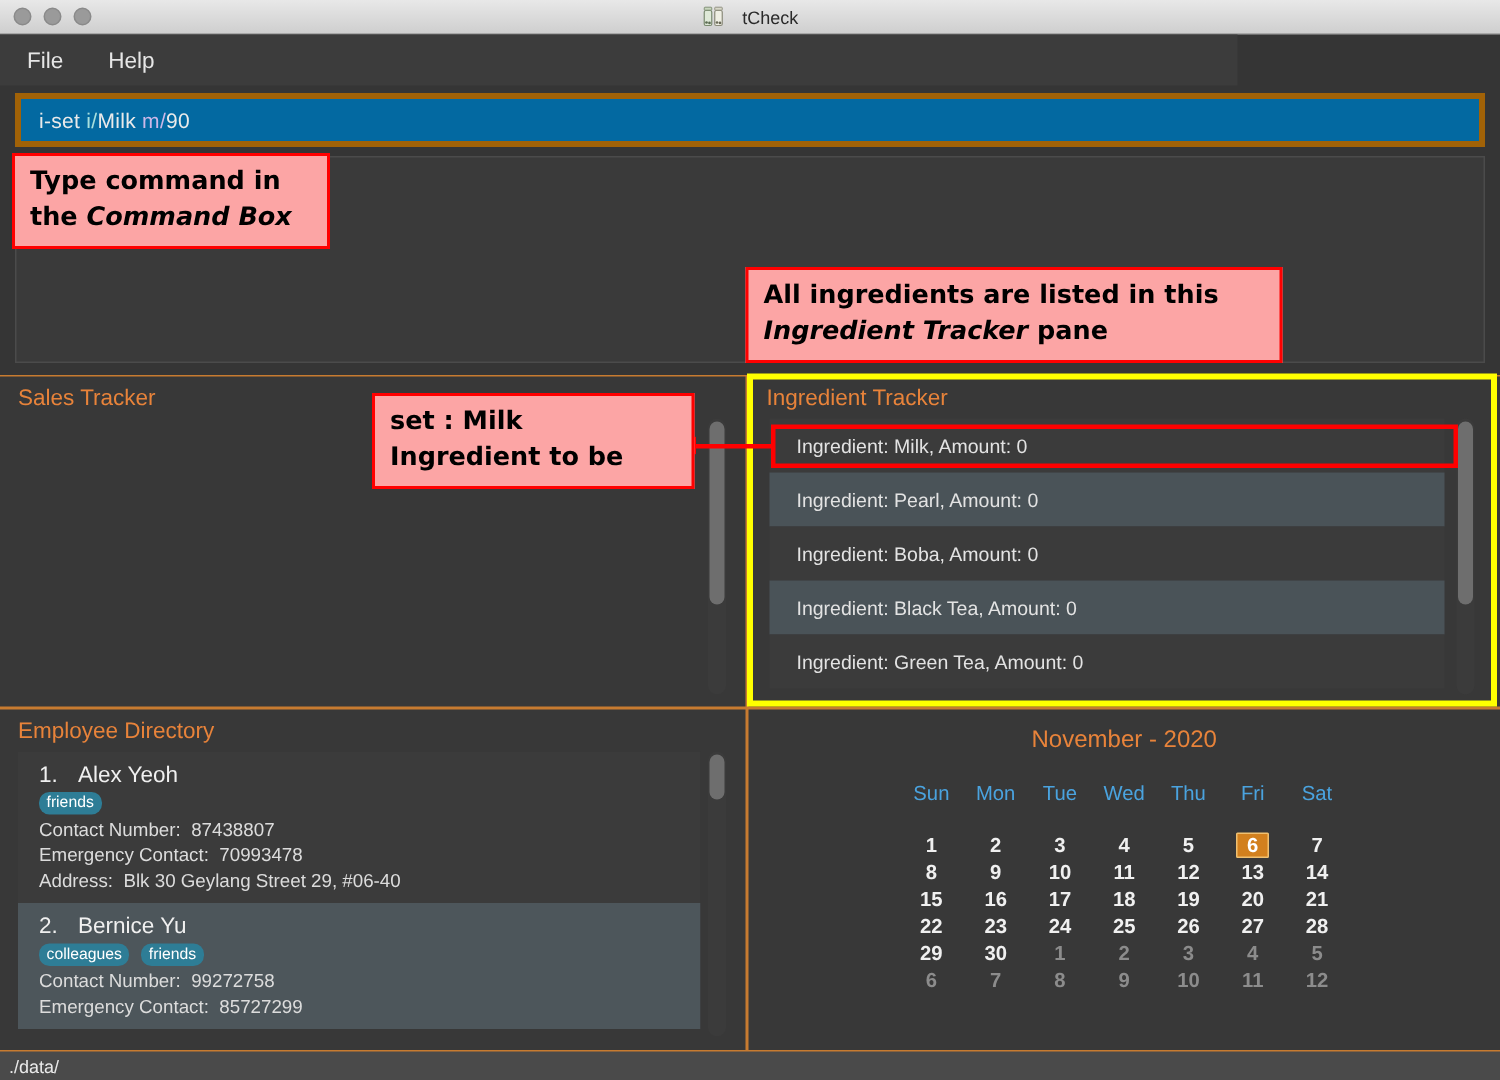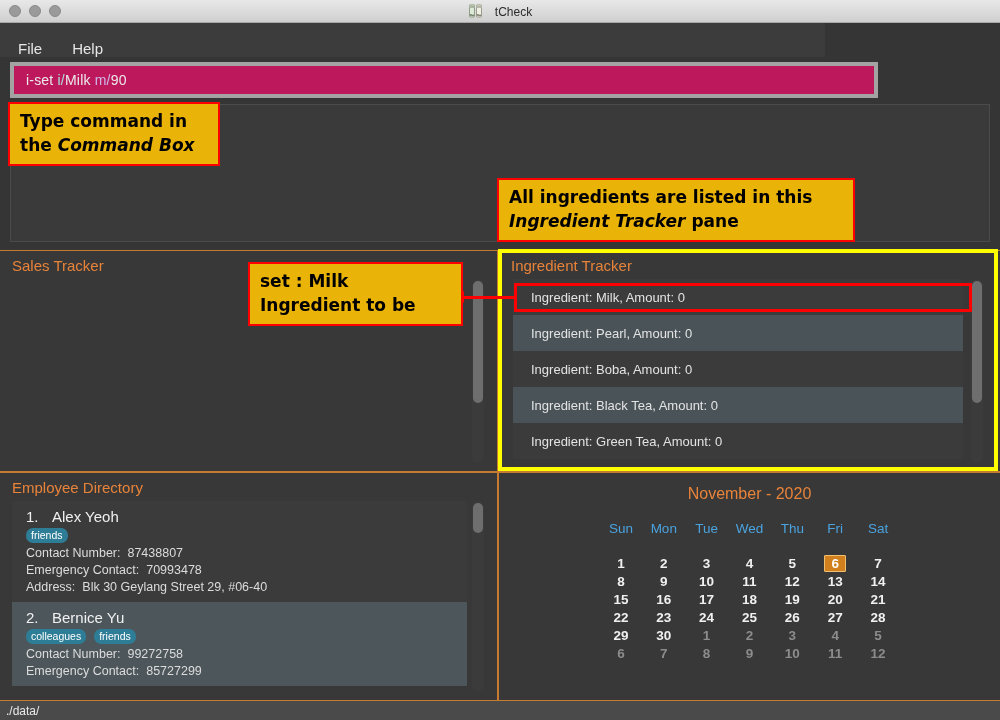--- a/index.html
+++ b/index.html
@@ -32,31 +32,31 @@
     gap: 11px;
     font-size: 12px; color: #2a2a2a;
   }
   .boba-icon { display: inline-block; width: 16px; height: 15px; position: relative; }
 
   
   .menubar {
     position: absolute; left: 0; top: 23px;
     width: 825px; height: 34px;
     background: #3c3c3c;
-    display: flex; align-items: flex-end;
+    display: flex; align-items: center;
     padding-left: 18px; gap: 30px;
   }
   .menu-item { color: #e6e6e6; font-size: 15px; }
 
   
   .cmdbox {
     position: absolute; left: 10px; top: 62px;
-    width: 868px; height: 36px;
-    background: #be185d;
-    border: 4px solid #a3a3a3;
+    width: 980px; height: 36px;
+    background: #0369a1;
+    border: 4px solid #a16207;
     display: flex; align-items: center;
     padding-left: 12px;
   }
   .cmdtext { font-size: 14px; color: #eaeaea; letter-spacing: .2px; }
   .cmdtext .tok-i { color: #a8e0de; }
   .cmdtext .tok-m { color: #cdb8e8; }
 
   
   .resultbox {
     position: absolute; left: 10px; top: 104px;
@@ -141,21 +141,21 @@
     background: #4a4a4a;
     border-top: 1px solid #c77b30;
     display: flex; align-items: center;
     padding-left: 6px;
     color: #eaeaea; font-size: 12px;
   }
 
   
   .anno {
     position: absolute;
-    background: #eab308;
+    background: #fca5a5;
     border: 2px solid #ff0000;
     color: #000000;
     font-family: "DejaVu Sans", sans-serif;
     font-size: 17px;
     line-height: 24px;
     padding: 5px 10px 7px 10px;
     font-weight: 600;
   }
   .anno i { font-style: italic; }
   #anno-cmd  { left: 8px;  top: 102px; width: 212px; }

